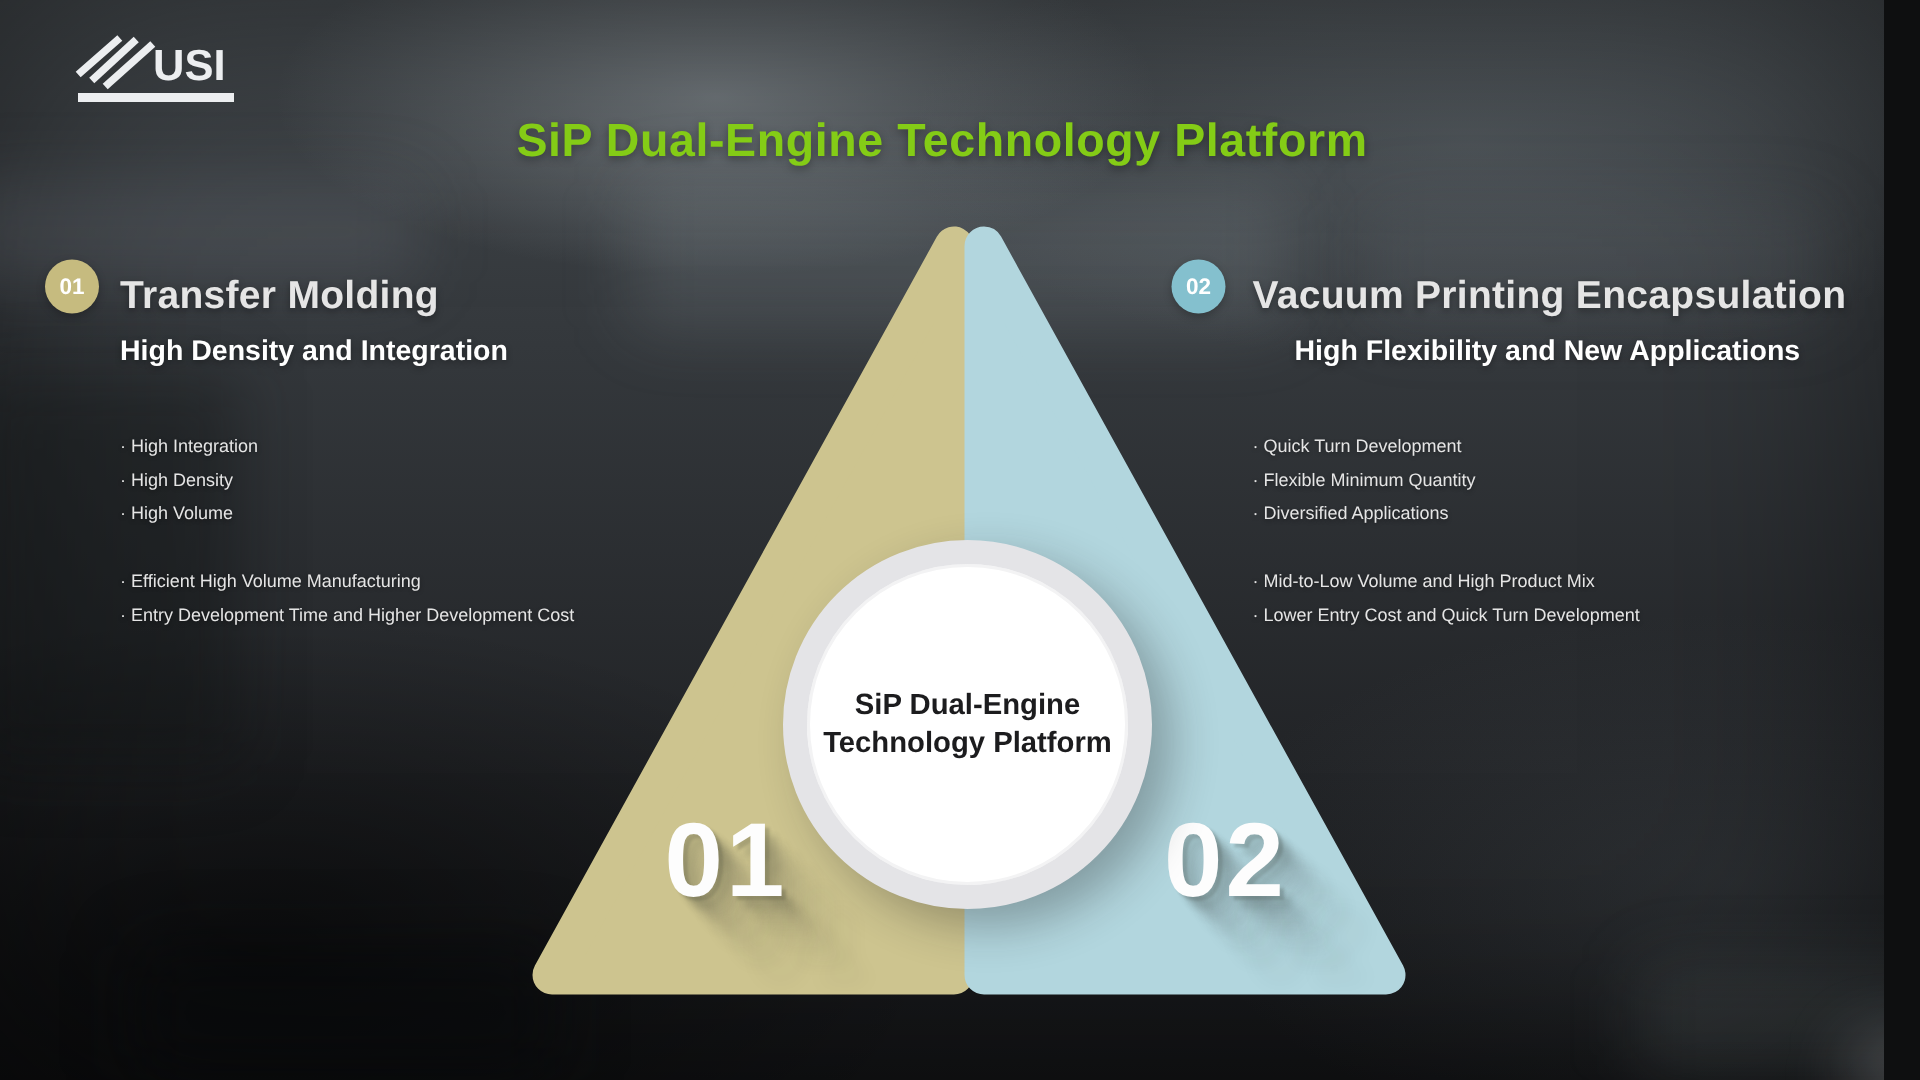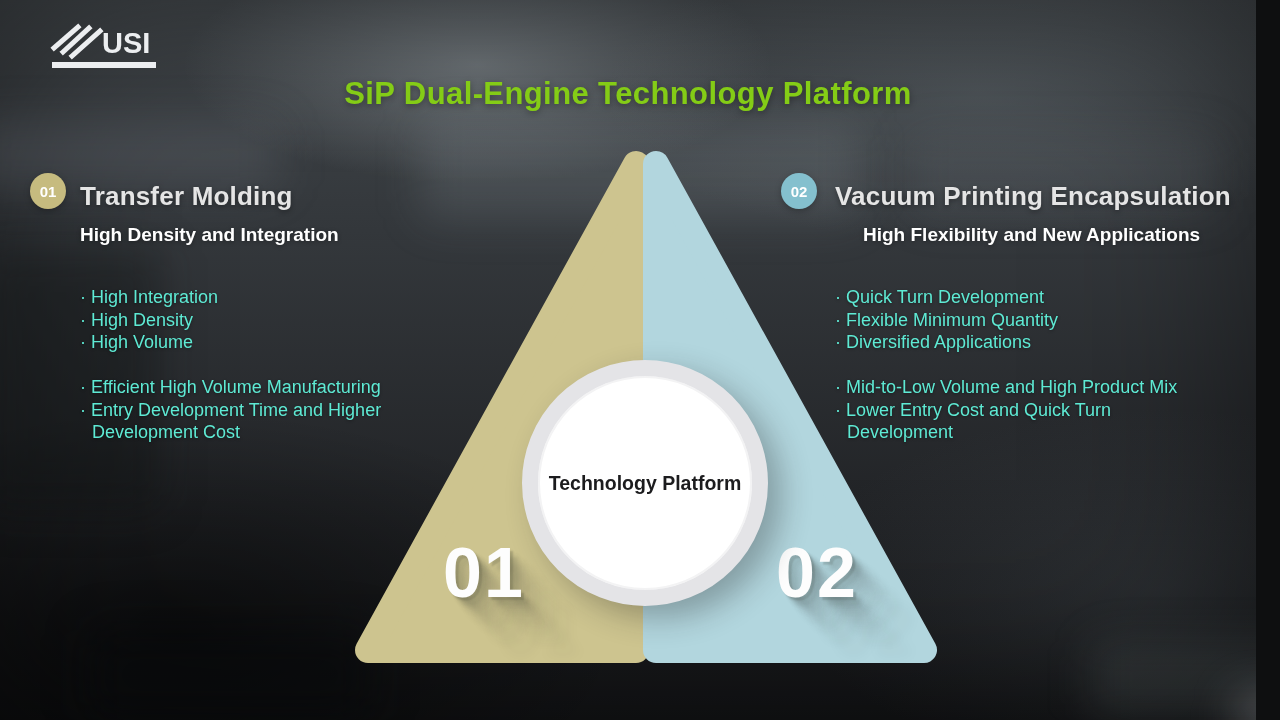--- a/index.html
+++ b/index.html
@@ -101,21 +101,21 @@
   }
   .subheading-left  { left: 80px; }
   .subheading-right { left: 835px; margin-left: 28px; }
 
   .bullet-list { position: absolute; width: 365px; }
   .list-left-a  { left: 80px;  top: 286px; }
   .list-left-b  { left: 80px;  top: 376px; }
   .list-right-a { left: 835px; top: 286px; width: 372px; }
   .list-right-b { left: 835px; top: 376px; width: 372px; }
   .bullet {
-    color: #5eead4; font-size: 18px; line-height: 22.5px;
+    color: #e5e5e5; font-size: 12px; line-height: 22.5px;
     padding-left: 12px; text-indent: -12px;
     text-shadow: 0 1px 3px rgba(0,0,0,0.35);
   }
 </style>
 </head>
 <body>
 
 <div class="stage">
 
   <div class="bg"></div>
@@ -141,20 +141,21 @@
 
   <svg class="triangle-svg" viewBox="0 0 612 528">
     <path d="M296 18 L296 504 L28 504 Z" fill="#cdc48f" stroke="#cdc48f" stroke-width="26" stroke-linejoin="round"></path>
     <path d="M316 18 L584 504 L316 504 Z" fill="#b2d6de" stroke="#b2d6de" stroke-width="26" stroke-linejoin="round"></path>
   </svg>
 
   <div class="bignum bignum-left">01</div>
   <div class="bignum bignum-right">02</div>
 
   <div class="center-circle">
+    <div class="line">SiP Dual-Engine</div>
     <div class="line">Technology Platform</div>
   </div>
 
   <div class="badge badge-left">01</div>
   <div class="panel-heading heading-left">Transfer Molding</div>
   <div class="panel-subheading subheading-left">High Density and Integration</div>
 
   <div class="bullet-list list-left-a">
     <div class="bullet">· High Integration</div>
     <div class="bullet">· High Density</div>

